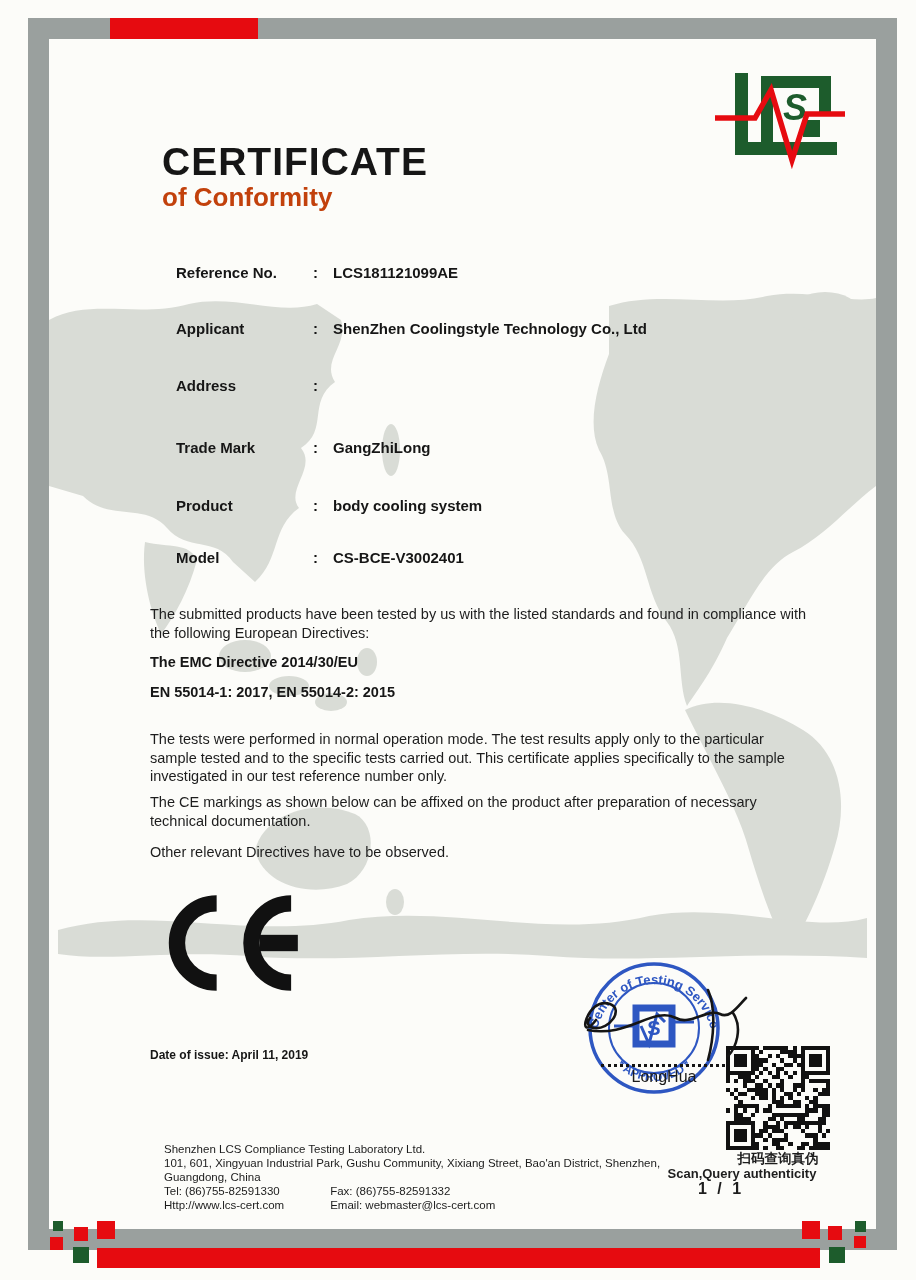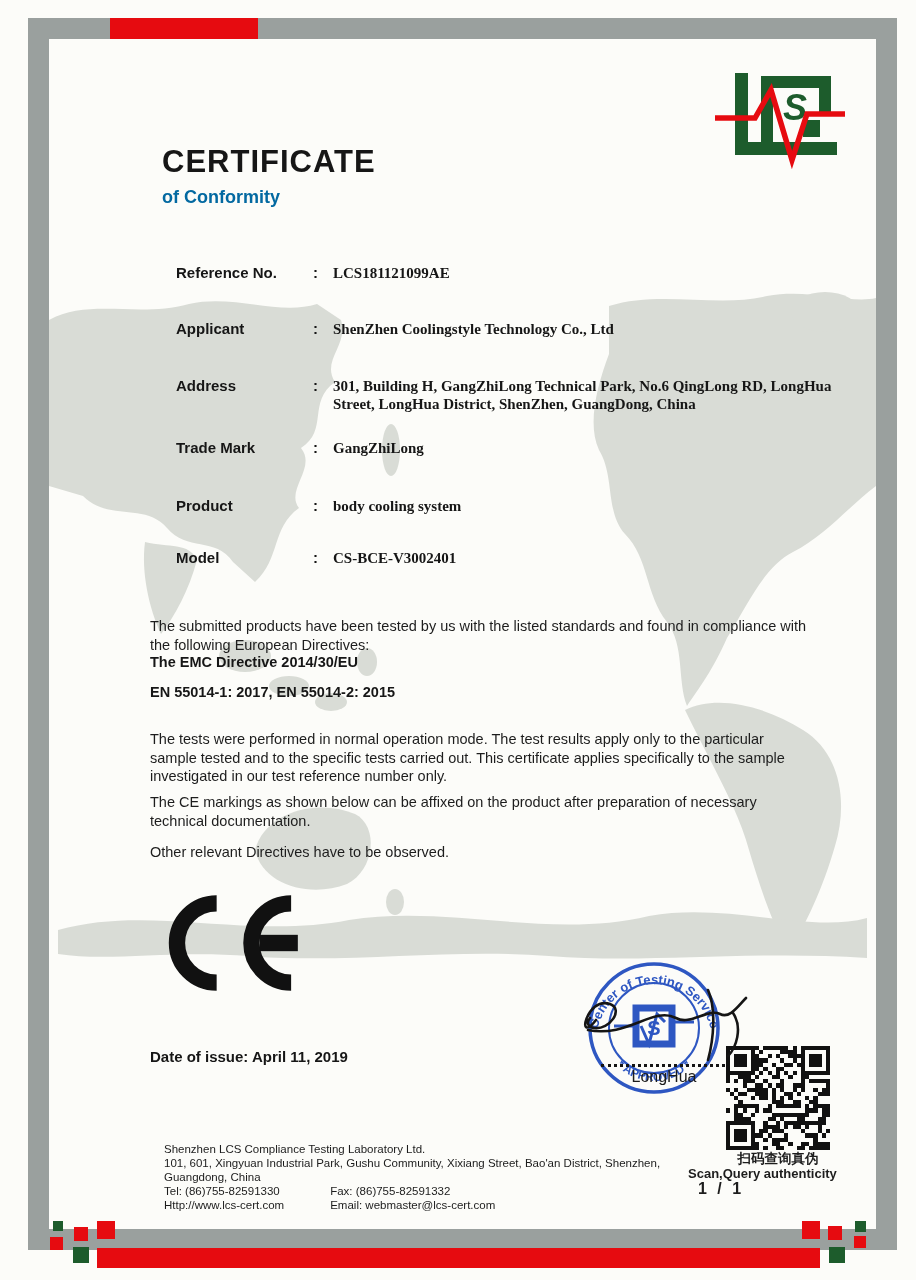--- a/index.html
+++ b/index.html
@@ -18,49 +18,49 @@
   
   .map{position:absolute;left:49px;top:290px;z-index:0;}
   .map path,.map ellipse{fill:var(--map_gray,#d9dcd6);}
   
   .logo{position:absolute;left:715px;top:68px;z-index:4;}
   .logo .g{fill:var(--logo_green,#1d5c2c);}
   .logo .s{fill:var(--logo_green,#1d5c2c);font:italic 700 36px "Liberation Sans",sans-serif;}
   .logo .pulse{fill:none;stroke:var(--accent_red,#e60b10);stroke-width:5.5;stroke-linejoin:miter;}
   
   .title{position:absolute;left:162px;top:142px;z-index:2;}
-  .title h1{margin:0;font-size:31px;line-height:40px;letter-spacing:1px;font-weight:700;color:#161616;}
-  .title h2{margin:2px 0 0 0;font-size:18px;line-height:27px;font-weight:700;color:#0369a1;}
+  .title h1{margin:0;font-size:39px;line-height:40px;letter-spacing:1px;font-weight:700;color:#161616;}
+  .title h2{margin:2px 0 0 0;font-size:26px;line-height:27px;font-weight:700;color:#c2410c;}
   
   .row{position:absolute;left:150px;display:flex;z-index:2;font-size:15px;font-weight:700;line-height:18px;color:#161616;}
   .row .lab{width:137px;flex:0 0 137px;margin-left:26px;}
   .row .col{width:20px;flex:0 0 20px;}
-  .row .val{width:525px;font-family:Liberation Serif, serif;}
+  .row .val{width:525px;}
   
   .para{position:absolute;left:150px;width:664px;font-size:14.5px;line-height:18.5px;z-index:2;color:#1d1d1d;}
   .para.b{font-weight:700;color:#161616;}
   
   .ce{position:absolute;left:148px;top:884px;z-index:3;}
   .ce path{stroke:#111;stroke-width:18;fill:none;}
   .ce rect{fill:#111;}
   
   .stamp{position:absolute;left:573px;top:952px;z-index:3;}
   .stamp .ln{stroke:var(--stamp_blue,#2e57c2);fill:none;}
   .stamp text{fill:var(--stamp_blue,#2e57c2);}
   .sig{position:absolute;left:558px;top:968px;z-index:5;}
   .sig path{fill:none;stroke:#151515;stroke-width:2.6;stroke-linecap:round;}
   .dotline{position:absolute;left:601px;top:1052px;width:124px;height:12px;border-bottom:3px dotted #151515;z-index:4;}
   .manager{position:absolute;left:614px;top:1068px;width:100px;text-align:center;font-size:16px;color:#1b1b1b;z-index:4;}
   
   .qr{position:absolute;left:726px;top:1046px;width:104px;height:104px;z-index:4;}
   .qr-cap-zh{position:absolute;left:713px;top:1150px;width:130px;text-align:center;font-size:13.5px;font-weight:700;z-index:4;}
-  .qr-cap-en{position:absolute;left:688px;top:1166px;width:180px;text-align:left;font-size:13px;font-weight:600;z-index:4;}
+  .qr-cap-en{position:absolute;left:652px;top:1166px;width:180px;text-align:center;font-size:13px;font-weight:600;z-index:4;}
   .pageno{position:absolute;left:698px;top:1180px;font-size:16px;font-weight:700;letter-spacing:3px;z-index:4;}
   
-  .date{position:absolute;left:150px;top:1048px;font-size:15px;font-weight:700;z-index:2;color:#161616;}
+  .date{position:absolute;left:150px;top:1048px;font-size:12px;font-weight:700;z-index:2;color:#161616;}
   .footer{position:absolute;left:164px;top:1142px;font-size:11.5px;line-height:14px;z-index:2;color:#1c1c1c;}
   .footer .c1{display:inline-block;width:163px;}
 </style>
 </head>
 <body>
 
 <div id="page">
 
   <svg class="map" width="827" height="690" viewBox="0 0 827 690">
     <path d="M0,30 C40,8 90,28 140,14 C185,4 230,26 268,14 L292,30 C300,55 272,70 286,92 C258,112 280,140 252,158 C268,178 236,200 250,218 C222,238 232,268 206,292 L184,272 C166,246 138,262 118,238 C96,212 60,232 34,206 L0,196 Z"></path>
@@ -114,39 +114,38 @@
     <span class="val">LCS181121099AE</span>
   </div>
   <div class="row" style="top:320px;">
     <span class="lab">Applicant</span>
     <span class="col">:</span>
     <span class="val">ShenZhen Coolingstyle Technology Co., Ltd</span>
   </div>
   <div class="row" style="top:377px;">
     <span class="lab">Address</span>
     <span class="col">:</span>
-    <span class="val">301, Building H, GangZhiLong Technical Park, No.6 QingLong RD, LongHua Street, LongHua District, ShenZhen, GuangDong, China</span>
   </div>
   <div class="row" style="top:439px;">
     <span class="lab">Trade Mark</span>
     <span class="col">:</span>
     <span class="val">GangZhiLong</span>
   </div>
   <div class="row" style="top:497px;">
     <span class="lab">Product</span>
     <span class="col">:</span>
     <span class="val">body cooling system</span>
   </div>
   <div class="row" style="top:549px;">
     <span class="lab">Model</span>
     <span class="col">:</span>
     <span class="val">CS-BCE-V3002401</span>
   </div>
 
-  <div class="para" style="top:605px;margin-top:12px;">The submitted products have been tested by us with the listed standards and found in compliance with the following European Directives:</div>
+  <div class="para" style="top:605px;">The submitted products have been tested by us with the listed standards and found in compliance with the following European Directives:</div>
   <div class="para b" style="top:653px;">The EMC Directive 2014/30/EU</div>
   <div class="para b" style="top:683px;">EN 55014-1: 2017, EN 55014-2: 2015</div>
   <div class="para" style="top:730px;">The tests were performed in normal operation mode. The test results apply only to the particular sample tested and to the specific tests carried out. This certificate applies specifically to the sample investigated in our test reference number only.</div>
   <div class="para" style="top:793px;">The CE markings as shown below can be affixed on the product after preparation of necessary technical documentation.</div>
   <div class="para" style="top:843px;">Other relevant Directives have to be observed.</div>
 
   <svg class="ce" width="168" height="118" viewBox="0 0 185 116">
     <path d="M 75.6,14.3 A 40,40 0 1,0 75.6,101.7"></path>
     <path d="M 157.6,14.3 A 40,40 0 1,0 157.6,101.7"></path>
     <rect x="123" y="49" width="42" height="18"></rect>

